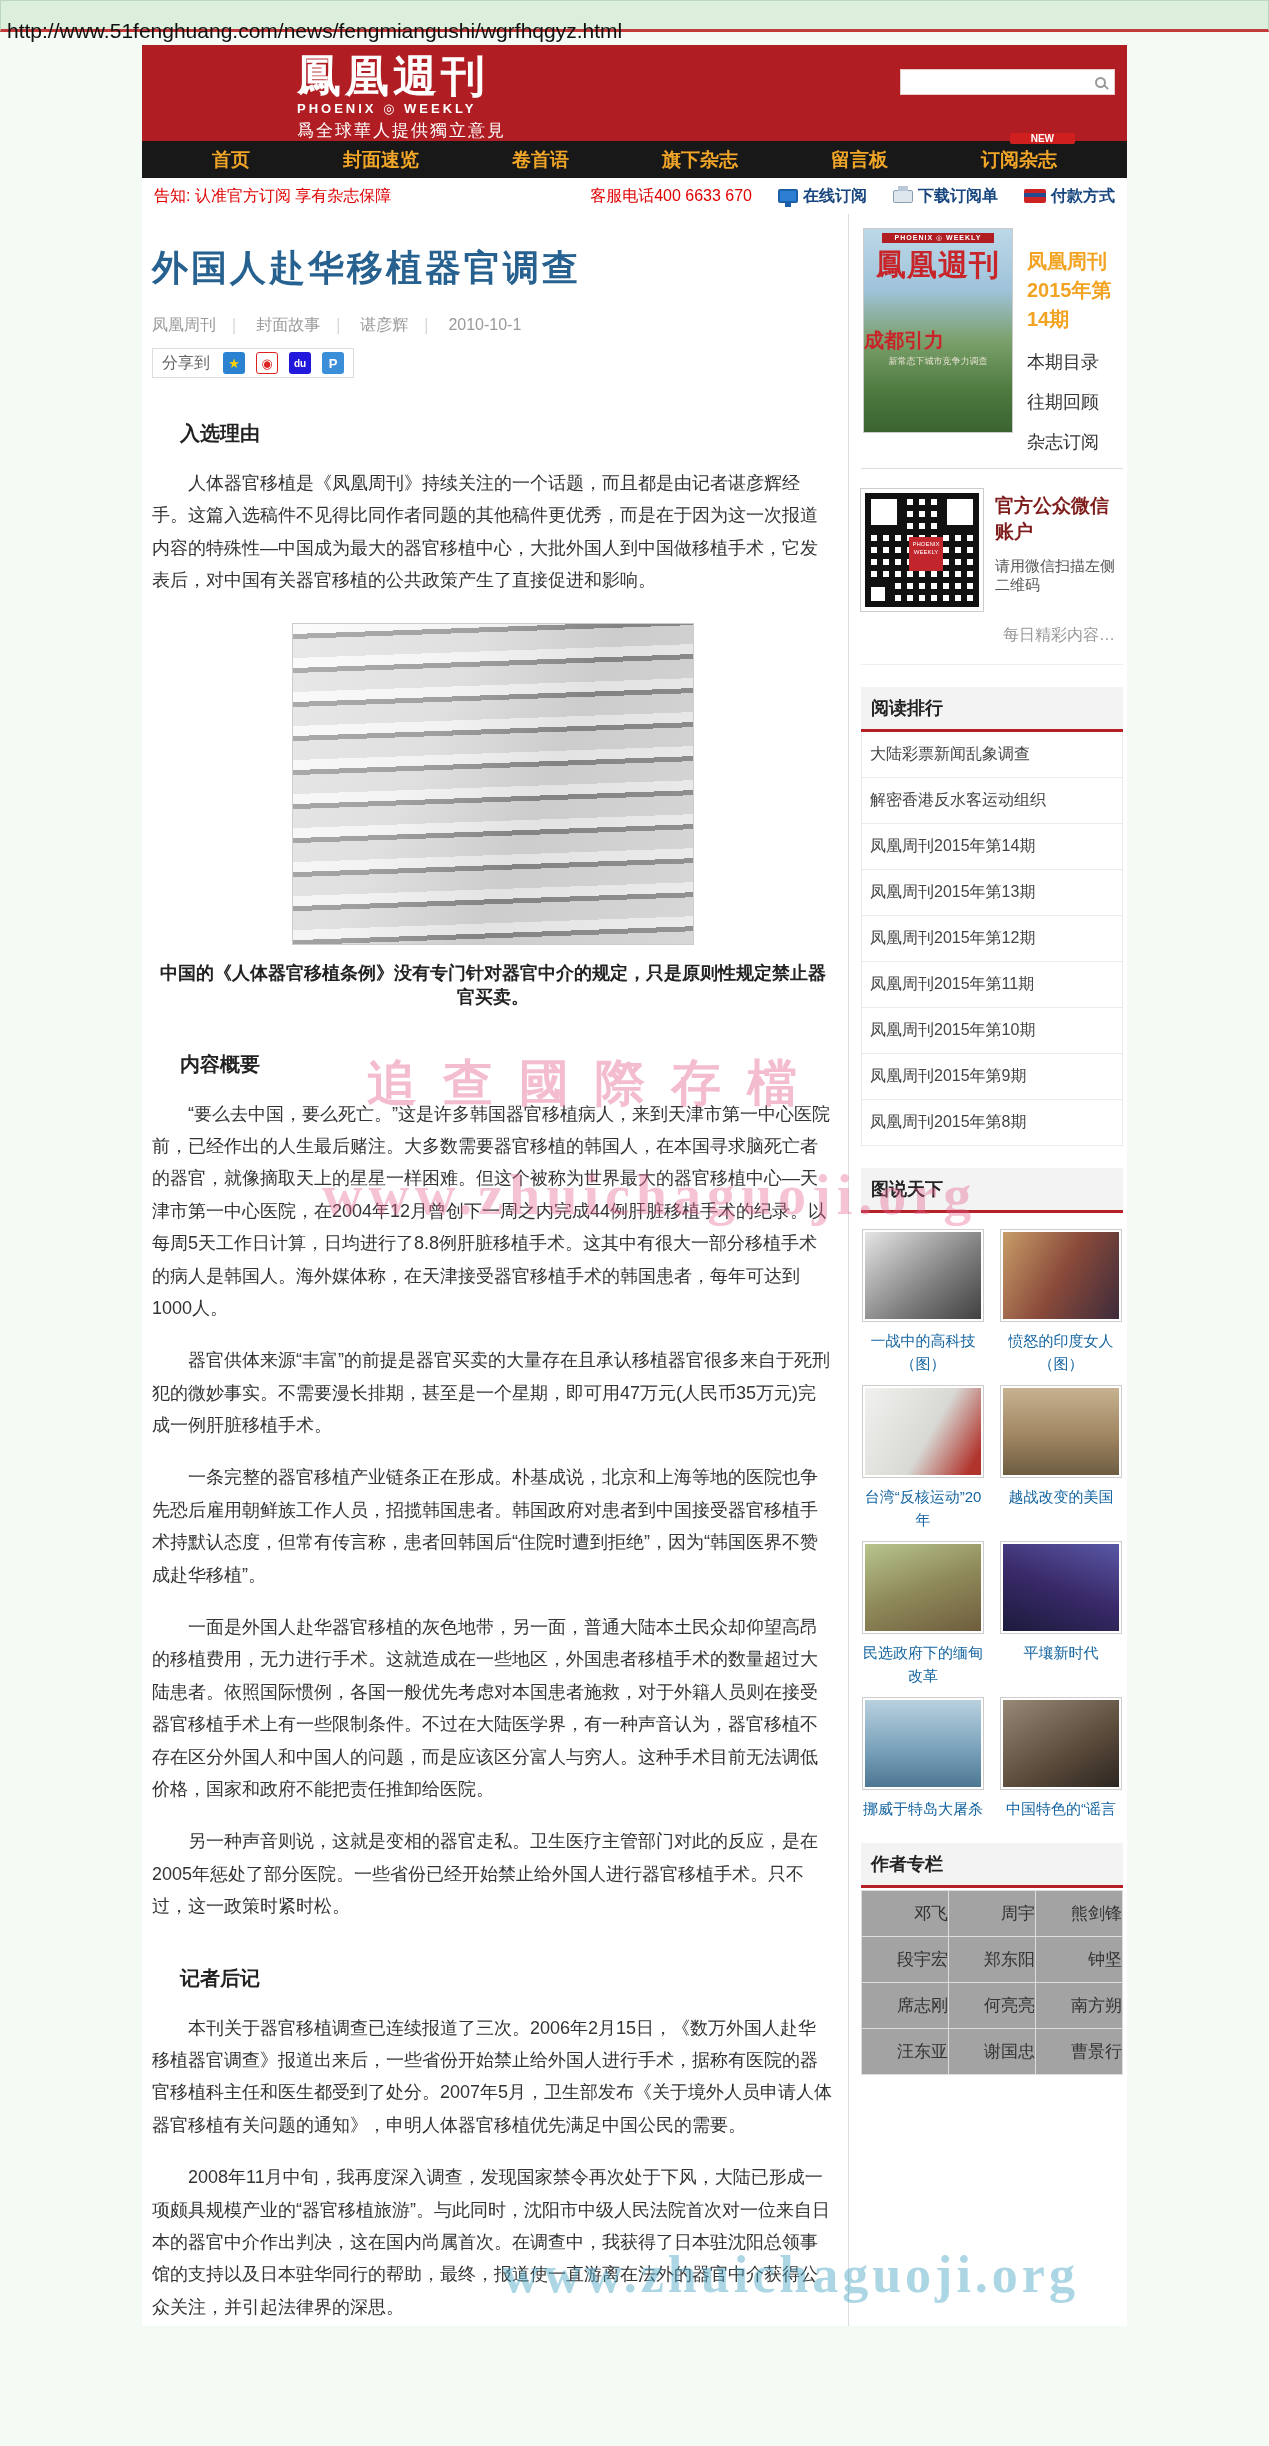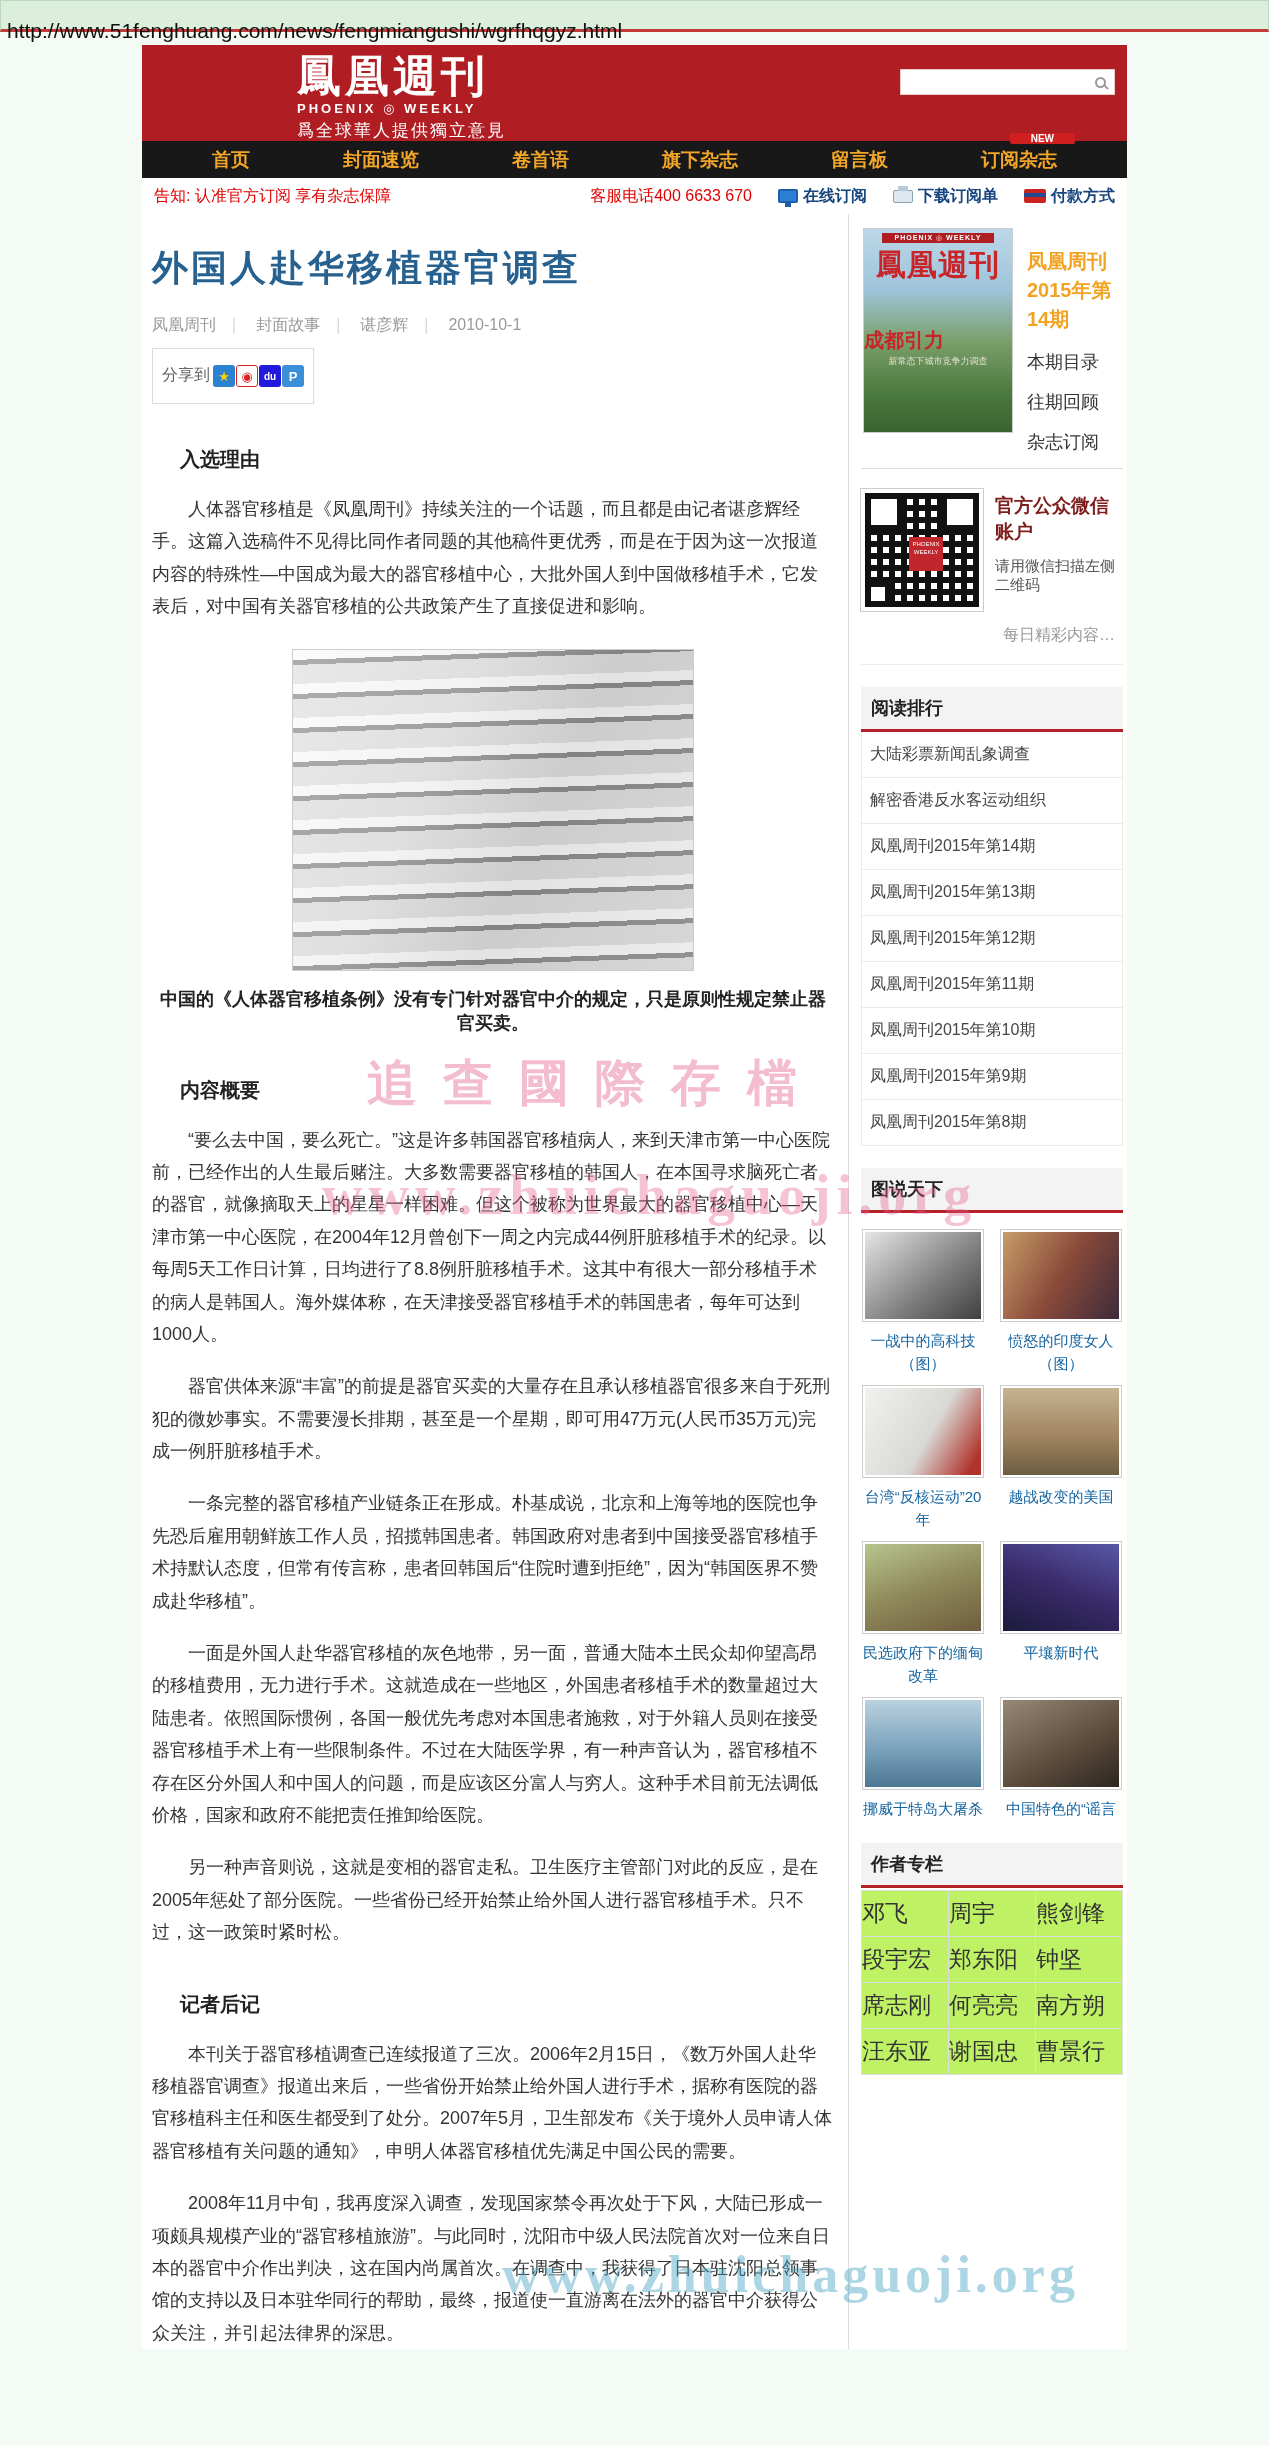--- a/index.html
+++ b/index.html
@@ -48,21 +48,21 @@
   
   .main { display:flex; min-height:2112px; }
   .content { width:706px; padding:0 14px 0 10px; }
   .sidebar { width:279px; border-left:1px solid #ddd; padding:8px 4px 0 12px; }
 
   
   h1.title { font-family:"Liberation Serif","DejaVu Serif",serif; color:#27618f; font-size:36px;
              letter-spacing:3px; margin-top:30px; font-weight:bold; }
   .meta { color:#9a9a9a; font-size:16px; margin-top:22px; }
   .meta .sep { margin:0 10px; color:#ccc; }
-  .share { display:inline-flex; gap:1px; border:1px solid #ddd; padding:16px 9px; margin-top:12px; }
+  .share { display:inline-flex; align-items:center; gap:11px; border:1px solid #ddd; padding:3px 9px; margin-top:12px; }
   .share-label { color:#666; font-size:16px; margin-right:2px; }
   .sic { width:22px; height:22px; border-radius:3px; display:inline-flex; align-items:center; justify-content:center;
          font-size:13px; font-weight:bold; color:#fff; cursor:pointer; }
   .sic-qzone { background:#2a82d0; color:#ffd200; }
   .sic-weibo { background:#fff; border:1px solid #d22; color:#d22; }
   .sic-baidu { background:#2319dc; font-size:10px; }
   .sic-p { background:#3a8fd8; }
 
   h3.sec { font-size:20px; font-weight:bold; color:#222; margin:42px 0 6px 28px; }
   .content p.body { font-size:18px; line-height:1.8; color:#333; text-indent:2em; margin-top:20px; }
@@ -115,22 +115,22 @@
   .t1 { background-image:linear-gradient(140deg,#e9e9e9,#7c7c7c 60%,#3d3d3d); }
   .t2 { background-image:linear-gradient(120deg,#caa06a,#8a4a3a 50%,#3a2a3a); }
   .t3 { background-image:linear-gradient(120deg,#f2f2f0,#d8d8d4 55%,#b0342c 90%); }
   .t4 { background-image:linear-gradient(180deg,#c8b493,#a08560 55%,#6b5a40); }
   .t5 { background-image:linear-gradient(160deg,#b9c78f,#8f8a5a 50%,#6d5b3c); }
   .t6 { background-image:linear-gradient(200deg,#5a5aa8,#3a2a6a 50%,#1a1a3a); }
   .t7 { background-image:linear-gradient(180deg,#bcd3e0,#7ba3bc 55%,#4a7490); }
   .t8 { background-image:linear-gradient(150deg,#9a8a78,#5a4a3a 60%,#2a2420); }
 
   table.authors { width:100%; border-collapse:collapse; margin-top:2px; }
-  table.authors td { border:1px solid #ddd; text-align:left; font-size:23px; color:#333;
-                     height:46px; background:#bef264; cursor:pointer; }
+  table.authors td { border:1px solid #ddd; text-align:right; font-size:17px; color:#333;
+                     height:46px; background:#a3a3a3; cursor:pointer; }
 
   
   .wm { position:absolute; pointer-events:none; white-space:nowrap; font-weight:bold; }
   .wm1 { top:1005px; left:225px; font-size:50px; letter-spacing:26px; color:rgba(228,96,140,.42);
          font-family:"Liberation Serif","DejaVu Serif",serif; }
   .wm2 { top:1118px; left:180px; font-size:56px; letter-spacing:6px; color:rgba(228,96,140,.38);
          font-family:"Liberation Serif","DejaVu Serif",serif; }
   .wm3 { top:2200px; left:360px; font-size:52px; letter-spacing:4px; color:rgba(70,165,195,.45);
          font-family:"Liberation Serif","DejaVu Serif",serif; }
 </style>

